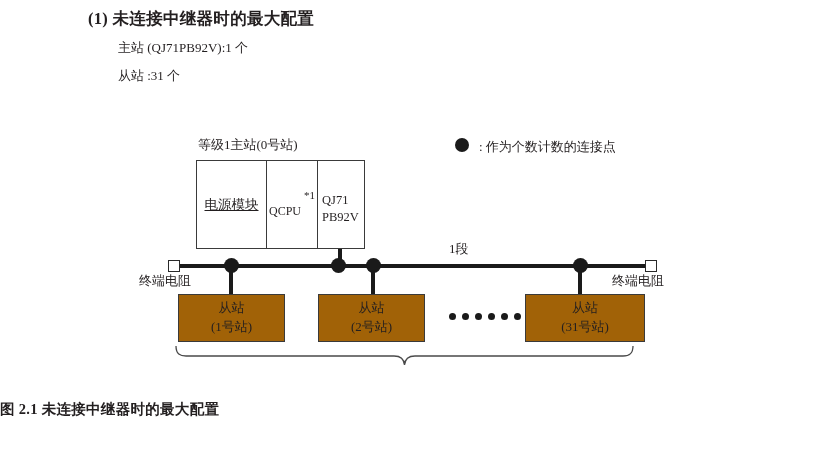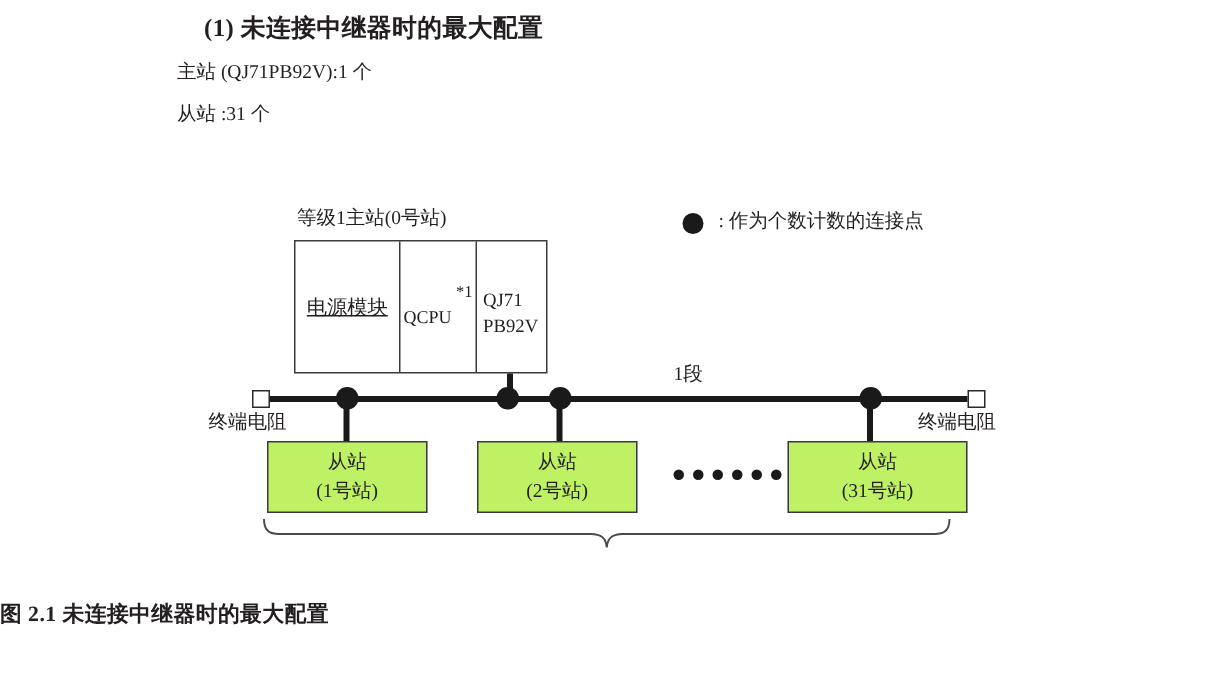--- a/index.html
+++ b/index.html
@@ -24,21 +24,20 @@
 
   
   .heading {
     position: absolute;
     left: 88px;
     top: 8px;
     font-size: 16.5px;
     font-weight: bold;
     letter-spacing: 0.3px;
     white-space: nowrap;
-    margin-left: 48px;
   }
   .subline {
     position: absolute;
     left: 118px;
     font-size: 13px;
     white-space: nowrap;
   }
   .subline-1 { top: 39px; }
   .subline-2 { top: 67px; }
 
@@ -146,21 +145,21 @@
     height: 12px;
     border: 1.6px solid #2a2a2a;
     background: #fff;
     box-sizing: border-box;
   }
 
   .slave {
     position: absolute;
     border: 1.2px solid #3a3a3a;
     box-sizing: border-box;
-    background: #bef264;
+    background: #a16207;
     display: flex;
     flex-direction: column;
     align-items: center;
     justify-content: center;
     font-size: 13px;
     line-height: 1.45;
     top: 294px;
     height: 48px;
     text-align: center;
   }
@@ -200,21 +199,21 @@
     text-align: center;
     font-size: 13px;
   }
   .brace-total span { margin-left: -415px; }
 
   .legend {
     position: absolute;
     left: 455px;
     top: 138px;
     display: flex;
-    align-items: flex-end;
+    align-items: flex-start;
     font-size: 13px;
     white-space: nowrap;
   }
   .legend-dot {
     width: 14px; height: 14px;
     border-radius: 50%;
     background: #1a1a1a;
     display: inline-block;
     margin-right: 10px;
   }

